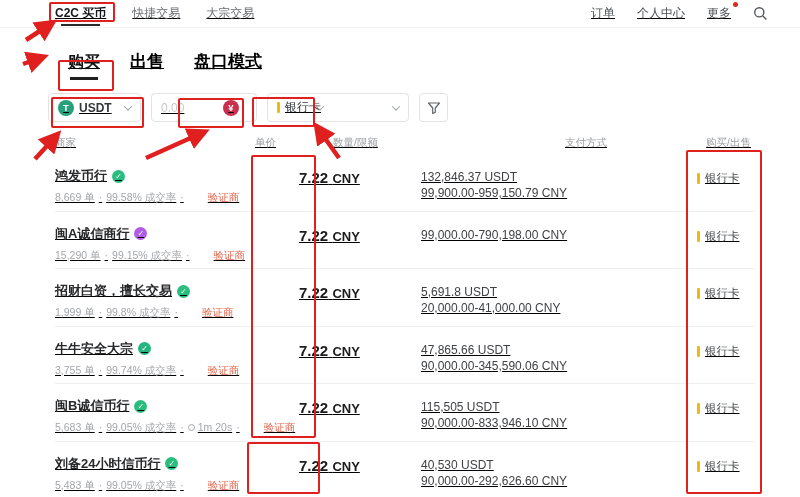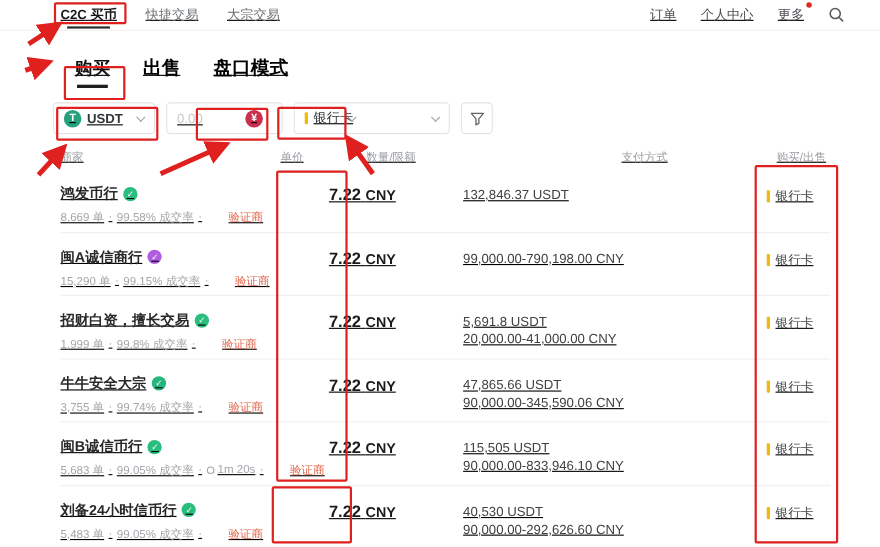--- a/index.html
+++ b/index.html
@@ -159,20 +159,21 @@
           <span class="sep">·</span>
           <span class="tag">验证商</span>
         </div>
       </div>
       <div class="price">
         <span>7.22</span>
         <span class="pc">CNY</span>
       </div>
       <div class="qty">
         <div>132,846.37 USDT</div>
+        <div>99,900.00-959,150.79 CNY</div>
       </div>
       <div class="pay-cell">
         <span class="paybar"></span>
         <span>银行卡</span>
       </div>
       <div class="act-cell">
         <button class="buy-btn">购买</button>
       </div>
     </div>
 

